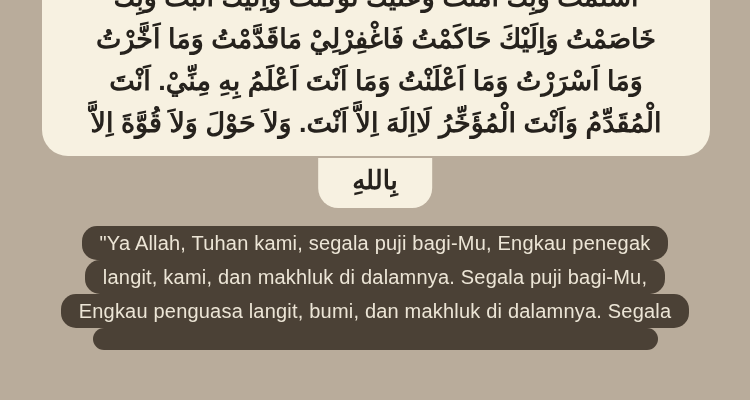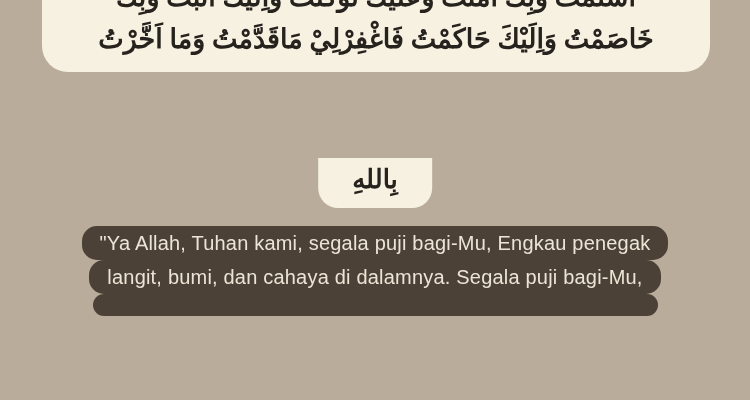--- a/index.html
+++ b/index.html
@@ -23,21 +23,21 @@
     padding: 8px 14px 12px 14px;
     text-align: center;
   }
   .arabic-line {
     direction: rtl;
     white-space: nowrap;
     font-size: 27px;
     line-height: 42px;
     font-weight: bold;
     color: var(--ink, #26221d);
-    font-family: Liberation Serif, serif;
+    font-family: Liberation Sans, sans-serif;
   }
   .arabic-tab {
     position: absolute;
     top: 158px;
     left: 50%;
     transform: translateX(-50%);
     background: var(--cream, #f7f1e1);
     border-radius: 0 0 20px 20px;
     padding: 4px 34px 10px 34px;
     text-align: center;
@@ -76,27 +76,32 @@
     background: var(--dark, #4b4136);
     border-radius: 15px;
   }
 </style>
 </head>
 <body style="--page_bg: #b9ac9b; --cream: #f7f1e1; --ink: #26221d; --dark: #4b4136; --light_text: #ece5d6;">
 
 <div class="arabic-block">
   <div class="arabic-line">اَسْلَمْتُ وَبِكَ اٰمَنْتُ وَعَلَيْكَ تَوَكَّلْتُ وَاِلَيْكَ اَنَبْتُ وَبِكَ</div>
   <div class="arabic-line">خَاصَمْتُ وَاِلَيْكَ حَاكَمْتُ فَاغْفِرْلِيْ مَاقَدَّمْتُ وَمَا اَخَّرْتُ</div>
+  <div class="arabic-line">وَمَا اَسْرَرْتُ وَمَا اَعْلَنْتُ وَمَا اَنْتَ اَعْلَمُ بِهِ مِنِّيْ. اَنْتَ</div>
+  <div class="arabic-line">الْمُقَدِّمُ وَاَنْتَ الْمُؤَخِّرُ لَااِلَهَ اِلاَّ اَنْتَ. وَلاَ حَوْلَ وَلاَ قُوَّةَ اِلاَّ</div>
 </div>
 
 <div class="arabic-tab">
   <div class="arabic-line">بِاللهِ</div>
 </div>
 
 <div class="translation-block">
   <div class="t-line">
     <span>"Ya Allah, Tuhan kami, segala puji bagi-Mu, Engkau penegak</span>
   </div>
   <div class="t-line">
-    <span>langit, bumi, dan cahaya di dalamnya. Segala puji bagi-Mu,</span>
+    <span>langit, kami, dan makhluk di dalamnya. Segala puji bagi-Mu,</span>
+  </div>
+  <div class="t-line">
+    <span>Engkau penguasa langit, bumi, dan makhluk di dalamnya. Segala</span>
   </div>
   <div class="clipped-bar"></div>
 </div>
 
 </body></html>

